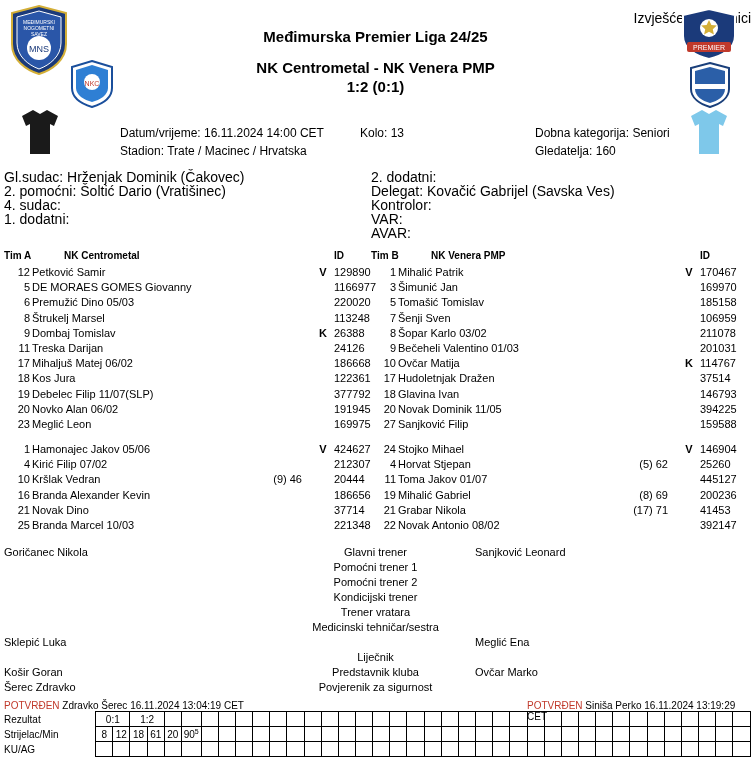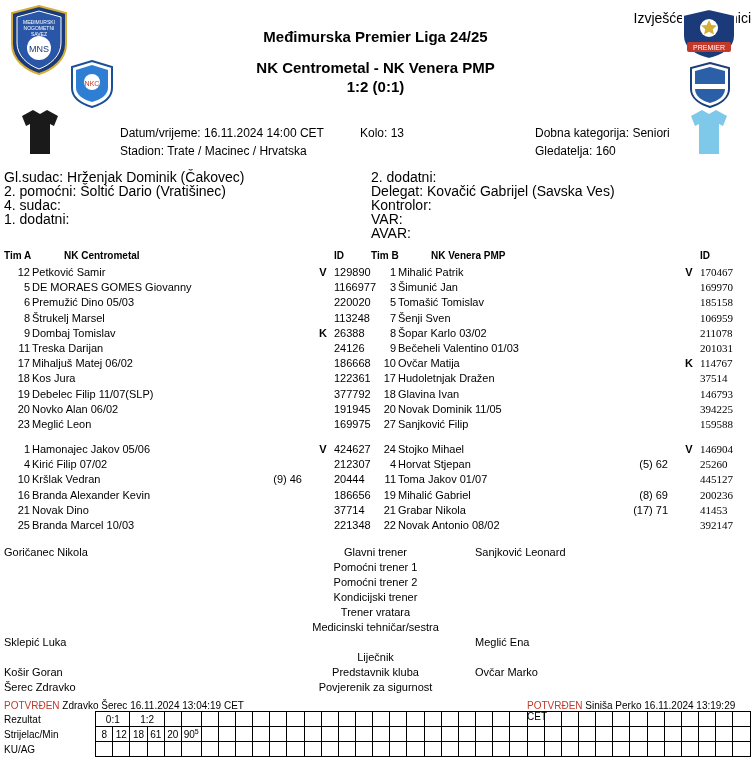--- a/index.html
+++ b/index.html
@@ -68,21 +68,21 @@
   .A .col-num { left:0px; }
   .A .col-name { left:32px; }
   .A .col-card { left:316px; }
   .A .col-sub { left:262px; }
   .A .col-id { left:334px; }
   
   .B .col-num { left:366px; }
   .B .col-name { left:398px; }
   .B .col-card { left:682px; }
   .B .col-sub { left:628px; }
-  .B .col-id { left:700px;font-family:Liberation Serif, serif; }
+  .B .col-id { left:700px; }
 
   .gap { height:10px; }
 
   
   .staff { position:relative; margin-top:12px; }
   .staff-row { position:relative; height:15px; font-size:11px; }
   .staff-left { position:absolute; left:4px; }
   .staff-mid { position:absolute; left:0; width:751px; text-align:center; }
   .staff-right { position:absolute; left:475px; }
 

